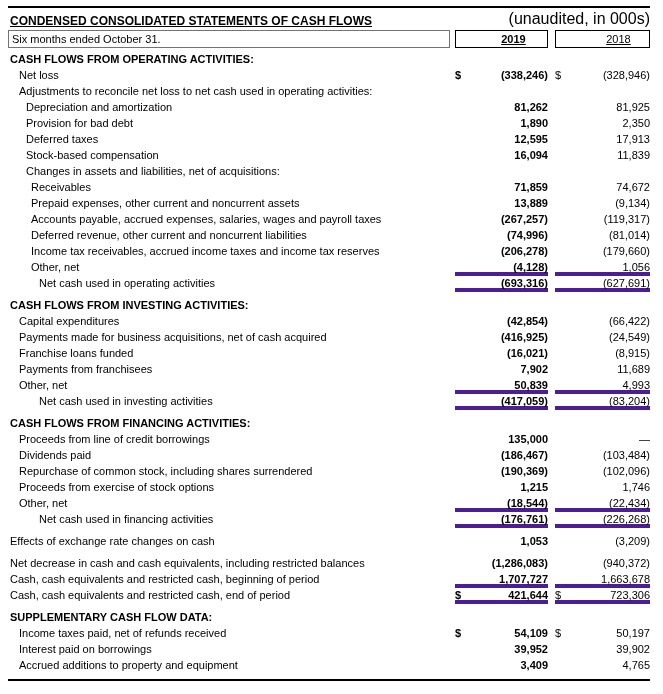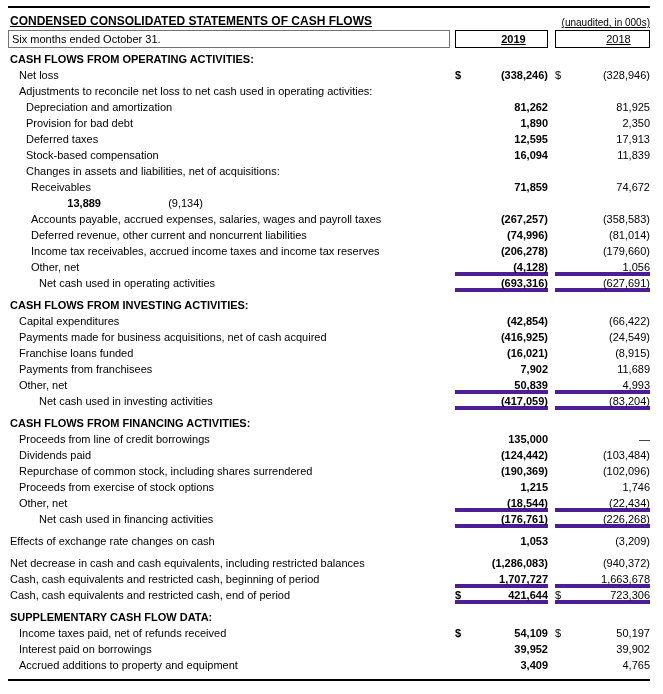--- a/index.html
+++ b/index.html
@@ -8,21 +8,21 @@
   .page {
     width:663px; height:514px;
     padding:6px 13px 0 8px;
     font-family:"Liberation Sans", sans-serif;
     background:#ffffff;
   }
   .top-rule { height:2px; background:#000; }
   .bottom-rule { height:2px; background:#000; margin-top:5px; }
   .title-row { display:flex; justify-content:space-between; align-items:flex-end; margin:3px 0 2px 0; height:17px; }
   .title { font-weight:bold; font-size:12px; text-decoration:underline; padding-left:2px; white-space:nowrap; }
-  .note { font-size:10px; white-space:nowrap;text-decoration:underline; }
+  .note { font-size:16px; white-space:nowrap; }
   .head-row { display:flex; height:18px; margin-bottom:2px; }
   .period-box { flex:1; border:1px solid #737373; margin-right:5px; font-size:11px; line-height:16px; padding-left:3px; white-space:nowrap; }
   .year-box { border:1px solid #000; width:93px; text-align:center; line-height:16px; font-size:11px; }
   .year-box.y18 { width:95px; margin-left:7px;padding-left:8px; }
   .yr { text-decoration:underline;margin-left:24px; }
   .y19 .yr { font-weight:bold; }
   .section { margin-top:6px; }
   #statement-body > .section:first-child { margin-top:4px; }
   .row { display:flex; height:16px; line-height:15px; font-size:11px; }
   .heading-row { font-weight:bold; white-space:nowrap; padding-left:2px;text-align:center; }
@@ -125,34 +125,35 @@
         <div class="row">
           <div class="label ind3">Receivables</div>
           <div class="cell c19">
             <span class="val">71,859</span>
           </div>
           <div class="cell c18">
             <span class="val">74,672</span>
           </div>
         </div>
         <div class="row">
+          <div class="label ind3">Prepaid expenses, other current and noncurrent assets</div>
           <div class="cell c19">
             <span class="val">13,889</span>
           </div>
           <div class="cell c18">
             <span class="val">(9,134)</span>
           </div>
         </div>
         <div class="row">
           <div class="label ind3">Accounts payable, accrued expenses, salaries, wages and payroll taxes</div>
           <div class="cell c19">
             <span class="val">(267,257)</span>
           </div>
           <div class="cell c18">
-            <span class="val">(358,583)</span>
+            <span class="val">(119,317)</span>
           </div>
         </div>
         <div class="row">
           <div class="label ind3">Deferred revenue, other current and noncurrent liabilities</div>
           <div class="cell c19">
             <span class="val">(74,996)</span>
           </div>
           <div class="cell c18">
             <span class="val">(81,014)</span>
           </div>
@@ -249,21 +250,21 @@
           <div class="cell c19">
             <span class="val">135,000</span>
           </div>
           <div class="cell c18">
             <span class="val">—</span>
           </div>
         </div>
         <div class="row">
           <div class="label ind1">Dividends paid</div>
           <div class="cell c19">
-            <span class="val">(124,442)</span>
+            <span class="val">(186,467)</span>
           </div>
           <div class="cell c18">
             <span class="val">(103,484)</span>
           </div>
         </div>
         <div class="row">
           <div class="label ind1">Repurchase of common stock, including shares surrendered</div>
           <div class="cell c19">
             <span class="val">(190,369)</span>
           </div>

